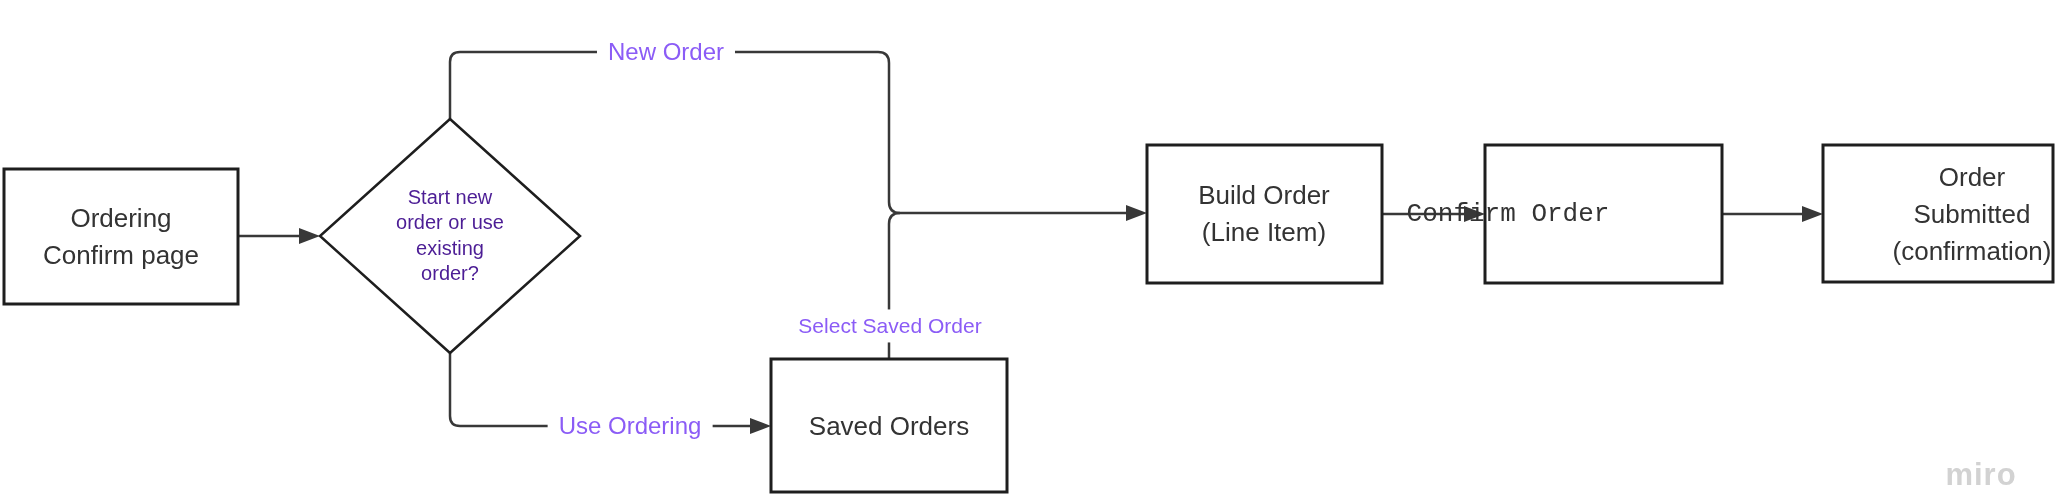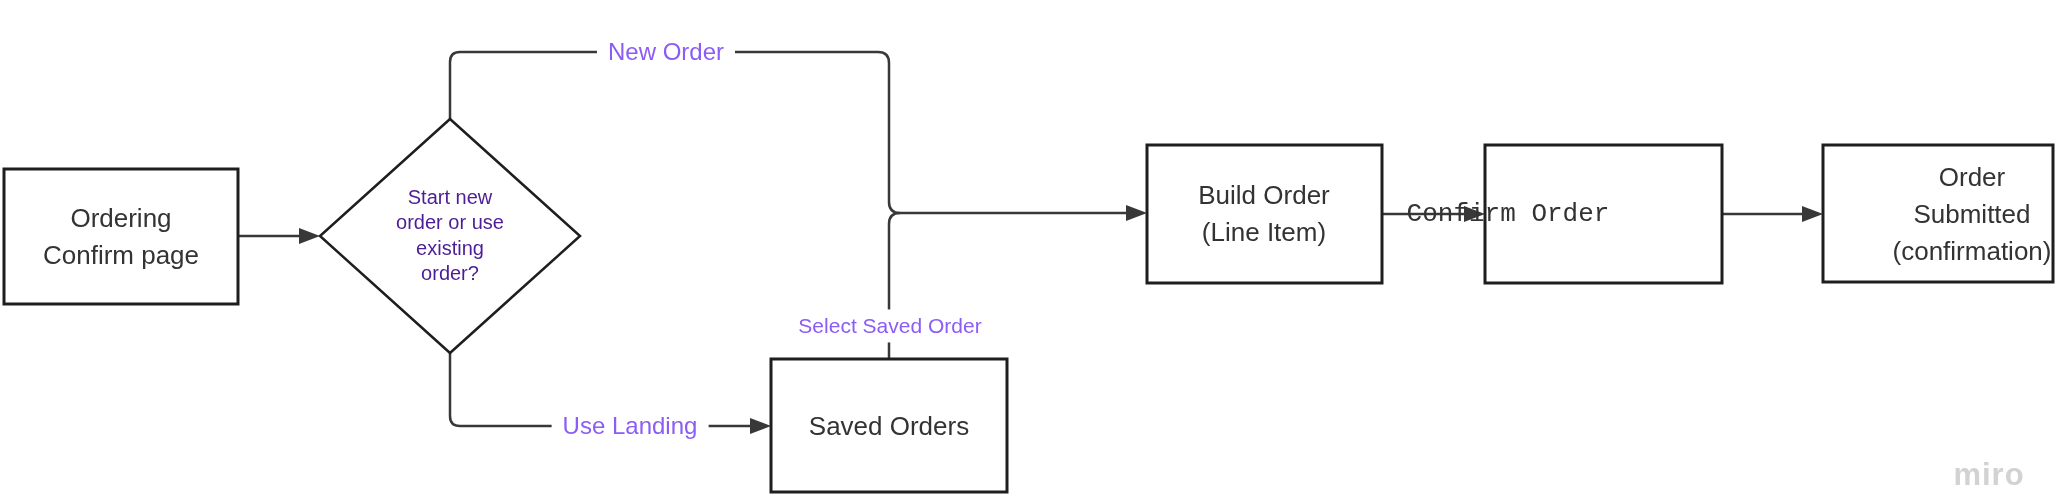--- a/index.html
+++ b/index.html
@@ -55,21 +55,20 @@
   }
   .watermark {
     position: absolute;
     left: 1981px;
     top: 475px;
     transform: translate(-50%, -50%);
     color: #d2d2d2;
     font-size: 31px;
     font-weight: bold;
     letter-spacing: 1px;
-    margin-left: 8px;
   }
 </style>
 </head>
 <body>
 
 <div id="canvas">
 
   <svg id="wires" viewBox="0 0 2060 498" xmlns="http://www.w3.org/2000/svg">
 
     <g fill="none" stroke="#383838" stroke-width="2.5">
@@ -118,19 +117,19 @@
   <div class="node-label" style="left:1264px; top:214px;">Build Order
 (Line Item)</div>
 
   <div class="node-label" style="left:1508px; top:214px;font-family:Liberation Mono, monospace;">Confirm Order</div>
 
   <div class="node-label" style="left:1972px; top:214px;">Order Submitted
 (confirmation)</div>
 
   <div class="edge-label" style="left:666px; top:52px;">New Order</div>
 
-  <div class="edge-label" style="left:630px; top:426px;">Use Landing</div>
+  <div class="edge-label" style="left:630px; top:426px;">Use Ordering</div>
 
   <div class="edge-label small" style="left:890px; top:292px;">Select Saved Order</div>
 
   <div class="watermark">miro</div>
 
 </div>
 
 </body></html>

